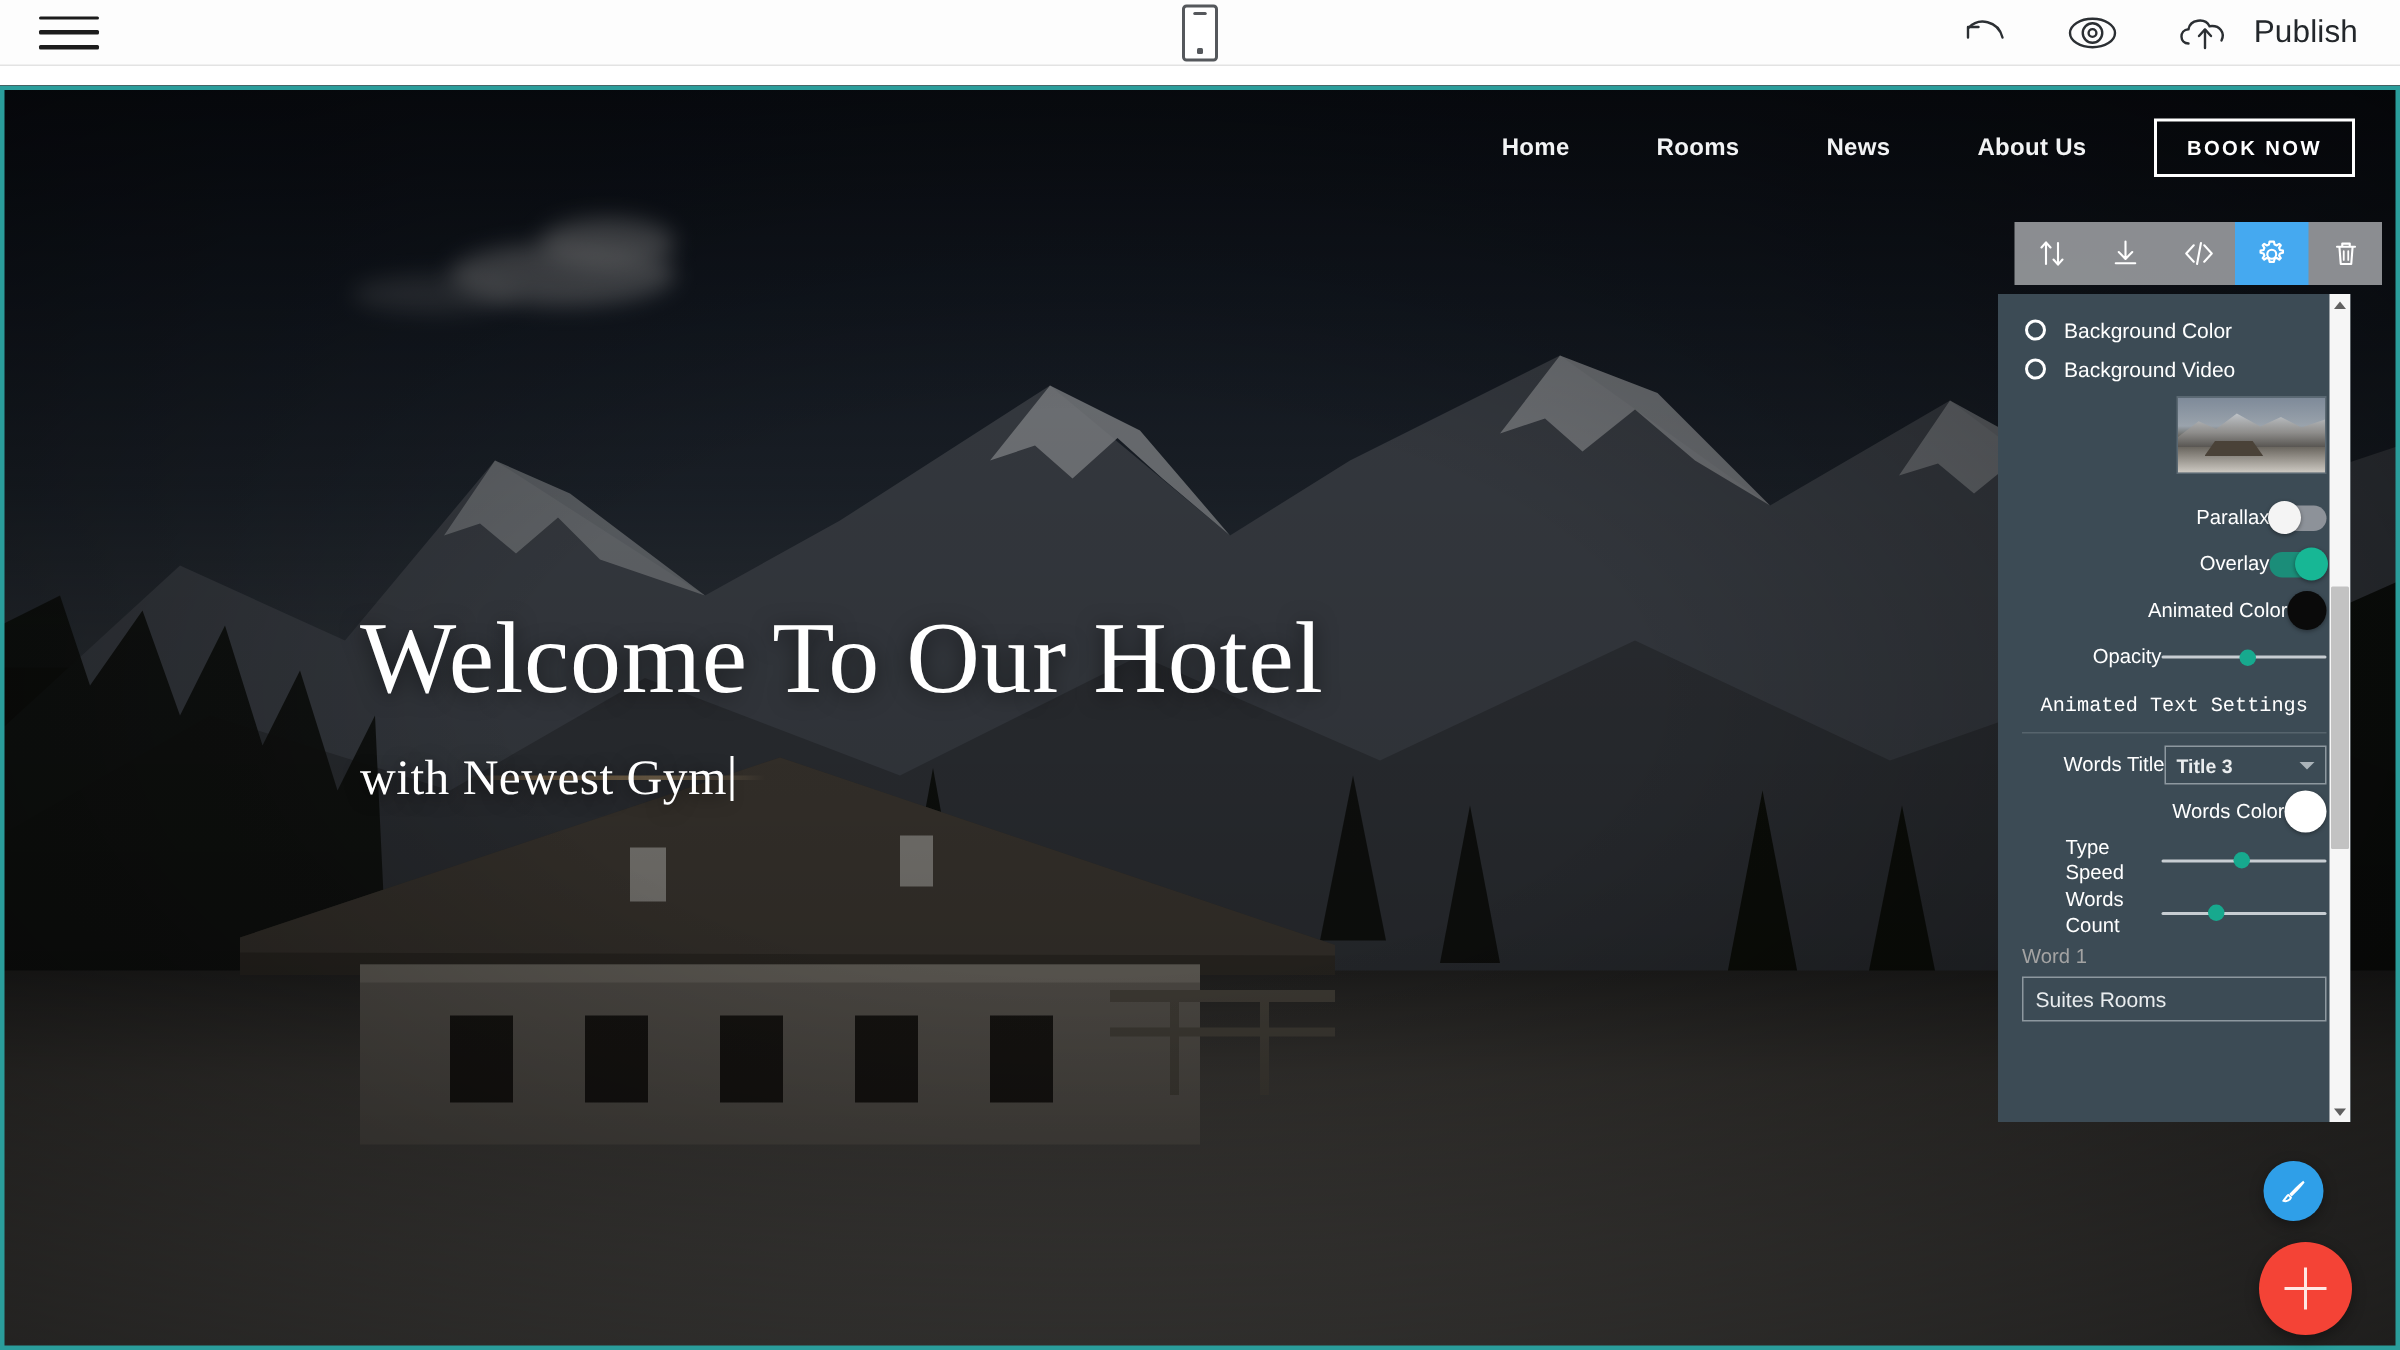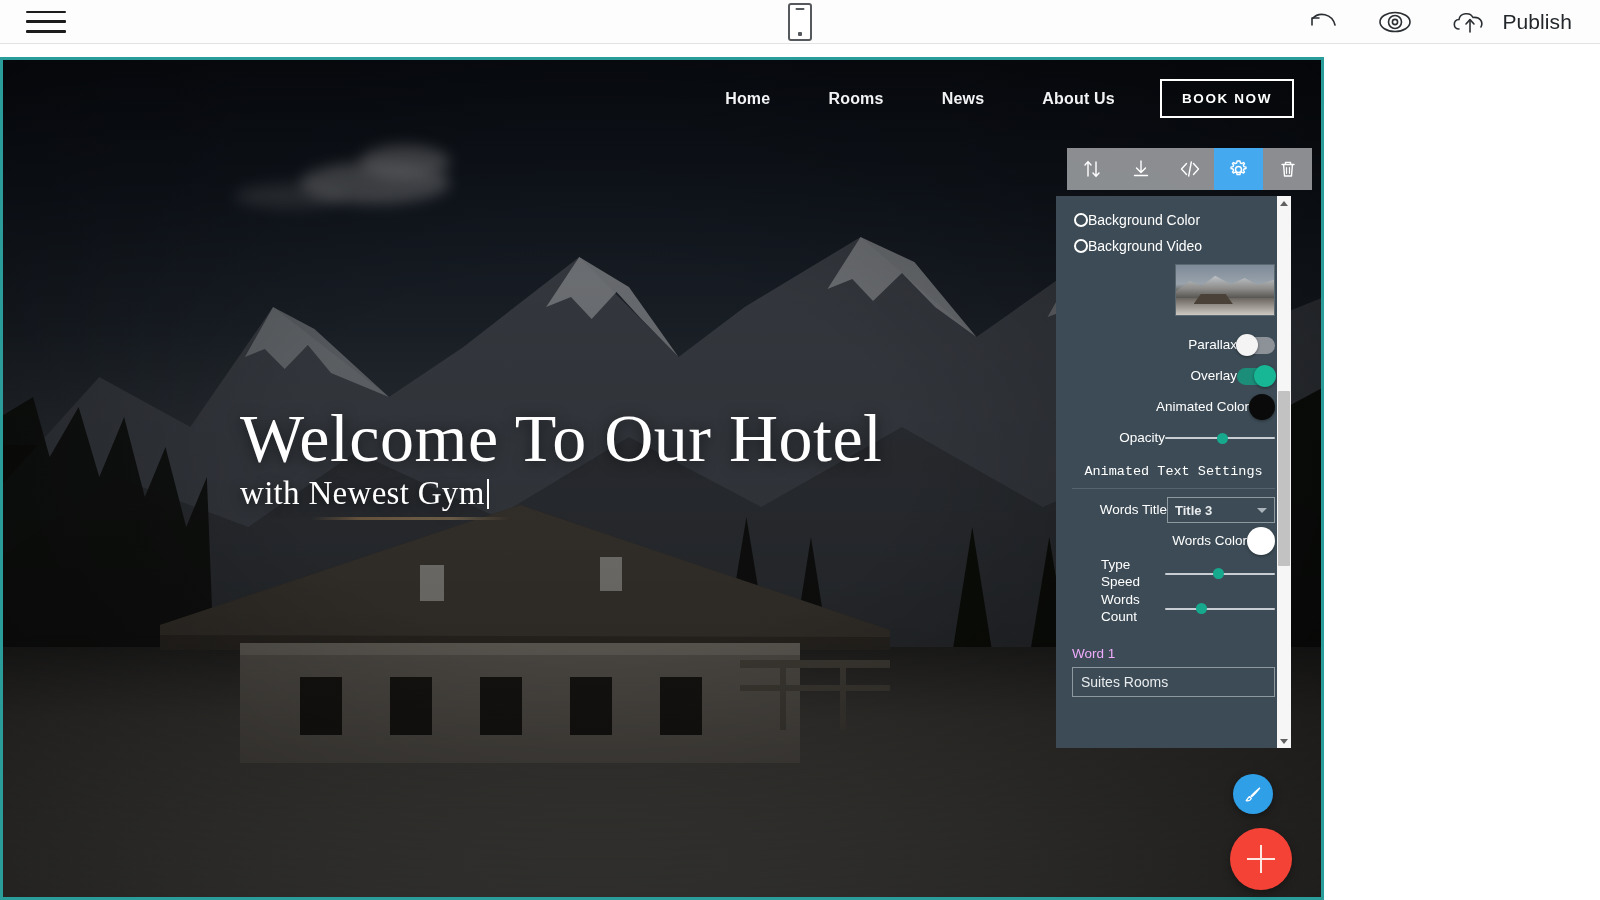--- a/index.html
+++ b/index.html
@@ -57,21 +57,21 @@
   .appbar-right .ic { cursor: pointer; display: flex; align-items: center; }
   .publish-btn {
     display: flex; align-items: center; gap: 11px;
     cursor: pointer;
   }
   .publish-label { font-size: 21px; color: #23272b; letter-spacing: .1px; }
 
   
   .canvas {
     position: absolute; top: 57px; left: 0;
-    width: 1324px; height: 843px;
+    width: 1600px; height: 843px;
     background: #000;
     overflow: hidden;
     padding-left: 21px;
   }
   .canvas-outline {
     position: absolute; inset: 0;
     border: 3px solid #2a9d9b;
     pointer-events: none; z-index: 40;
   }
 
@@ -123,21 +123,21 @@
   .hero-copy { position: absolute; left: 240px; top: 345px; z-index: 20; }
   .hero-title {
     font-family: "Liberation Serif", serif;
     font-size: 68px; color: #ffffff; font-weight: 400;
     letter-spacing: .5px; line-height: 1.08;
     text-shadow: 0 2px 14px rgba(0,0,0,.55);
   }
   .hero-sub {
     font-family: "Liberation Serif", serif;
     font-size: 33px; color: #ffffff; font-weight: 400;
-    letter-spacing: .3px;
+    margin-top: 26px; letter-spacing: .3px;
     text-shadow: 0 2px 12px rgba(0,0,0,.6);
     display: inline-block;
   }
   .caret {
     display: inline-block; width: 2px; height: 30px;
     background: #ffffff; vertical-align: -5px; margin-left: 2px;
   }
 
   
   .block-toolbar {
@@ -163,21 +163,21 @@
   }
   .settings-body {
     flex: 1; padding: 12px 16px 0 16px;
     overflow: hidden;
   }
   .row {
     display: flex; align-items: center; justify-content: flex-end;
     min-height: 30px; margin-bottom: 1px;
   }
   .row-label { color: #ffffff; font-size: 13.5px; line-height: 1.25; }
-  .radio-row { display: flex; align-items: center; gap: 0; margin: 4px 0 10px 2px; text-align: center; }
+  .radio-row { display: flex; align-items: center; gap: 12px; margin: 4px 0 10px 2px; text-align: center; }
   .radio {
     width: 14px; height: 14px; border: 2px solid #ffffff; border-radius: 50%;
     cursor: pointer; flex: none;
   }
   .radio-label { color: #ffffff; font-size: 14px; }
 
   .thumb-wrap { display: flex; justify-content: flex-end; margin: 10px 0 14px 0; }
   .bg-thumb {
     width: 100px; height: 52px; border: 1px solid #5a6872;
     overflow: hidden; position: relative; cursor: pointer;
@@ -244,21 +244,21 @@
   .caret-dn {
     width: 0; height: 0; border-left: 5px solid transparent;
     border-right: 5px solid transparent; border-top: 5px solid #aab3b9;
   }
   .text-input {
     width: 100%; height: 30px; border: 1px solid #8d989f;
     background: transparent; color: #e9ecee; font-size: 14px;
     padding: 0 8px; margin-top: 6px;
     font-family: "Liberation Sans", sans-serif;
   }
-  .label-block { color: #f0abfc; font-size: 13.5px; margin-top: 20px; }
+  .label-block { color: #a3a3a3; font-size: 13.5px; margin-top: 4px; }
 
   
   .sbar {
     position: absolute; top: 0; right: 0; width: 14px; height: 100%;
     background: #f6f6f6; display: flex; flex-direction: column;
     align-items: center; justify-content: space-between;
   }
   .sbar .arw { width: 100%; height: 14px; display: flex; align-items: center; justify-content: center; cursor: pointer; }
   .sbar .up { width: 0; height: 0; border-left: 4px solid transparent; border-right: 4px solid transparent; border-bottom: 5px solid #606060; }
   .sbar .dn { width: 0; height: 0; border-left: 4px solid transparent; border-right: 4px solid transparent; border-top: 5px solid #606060; }

